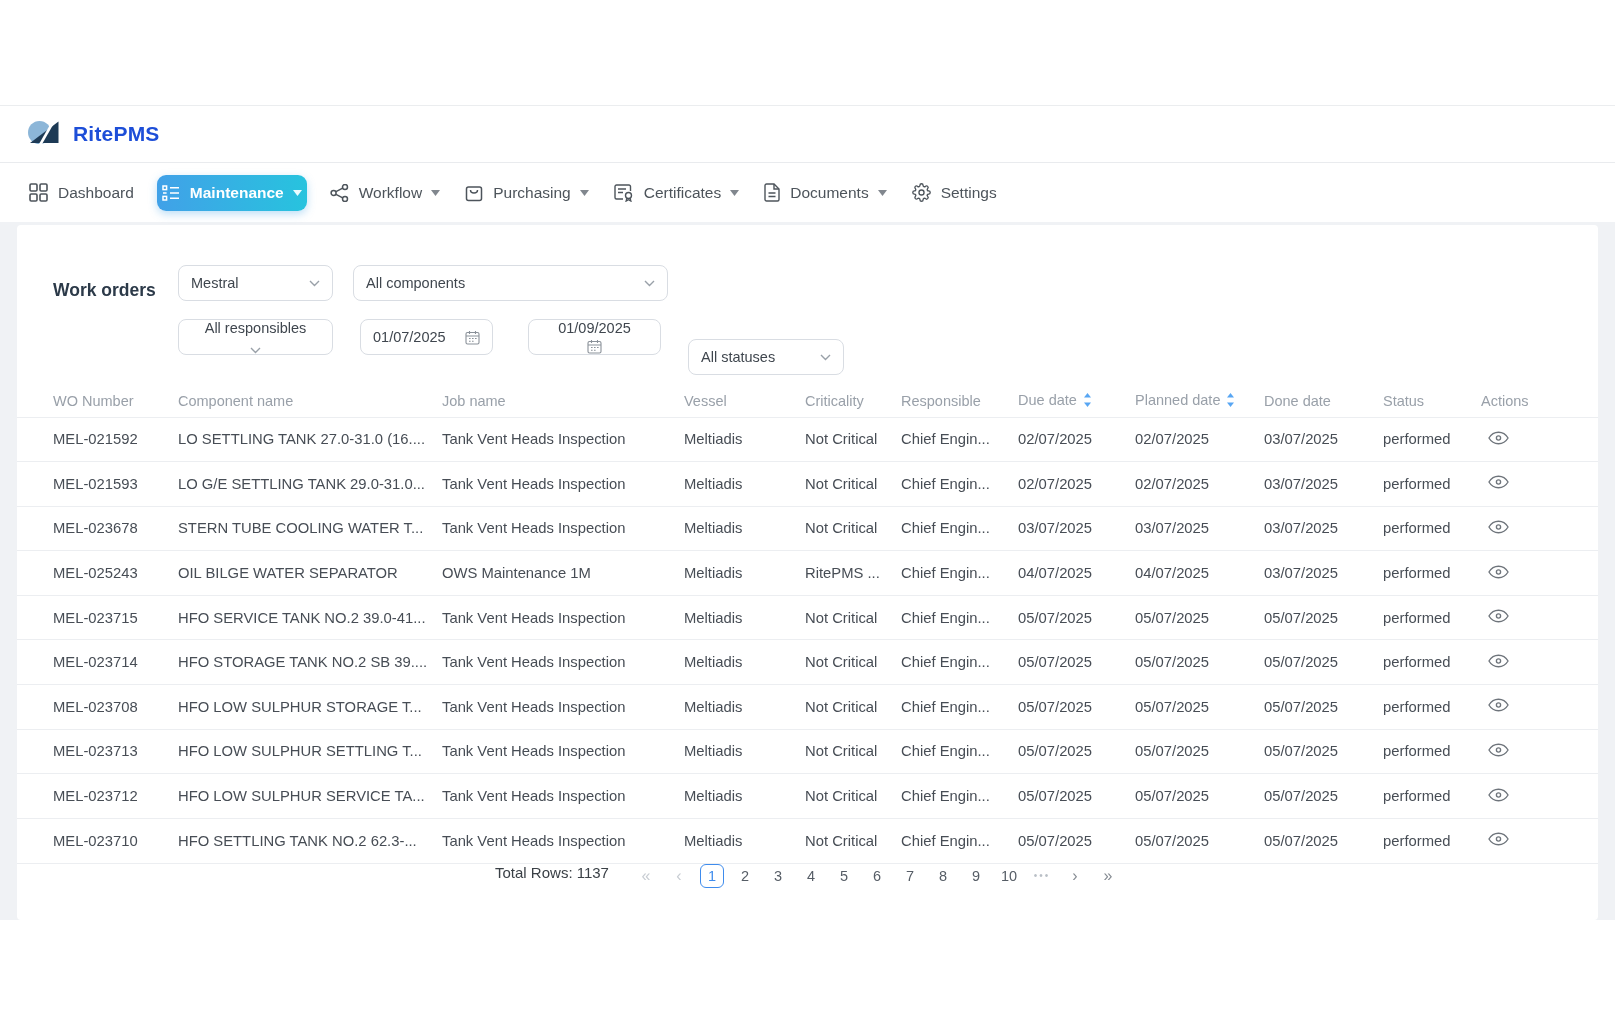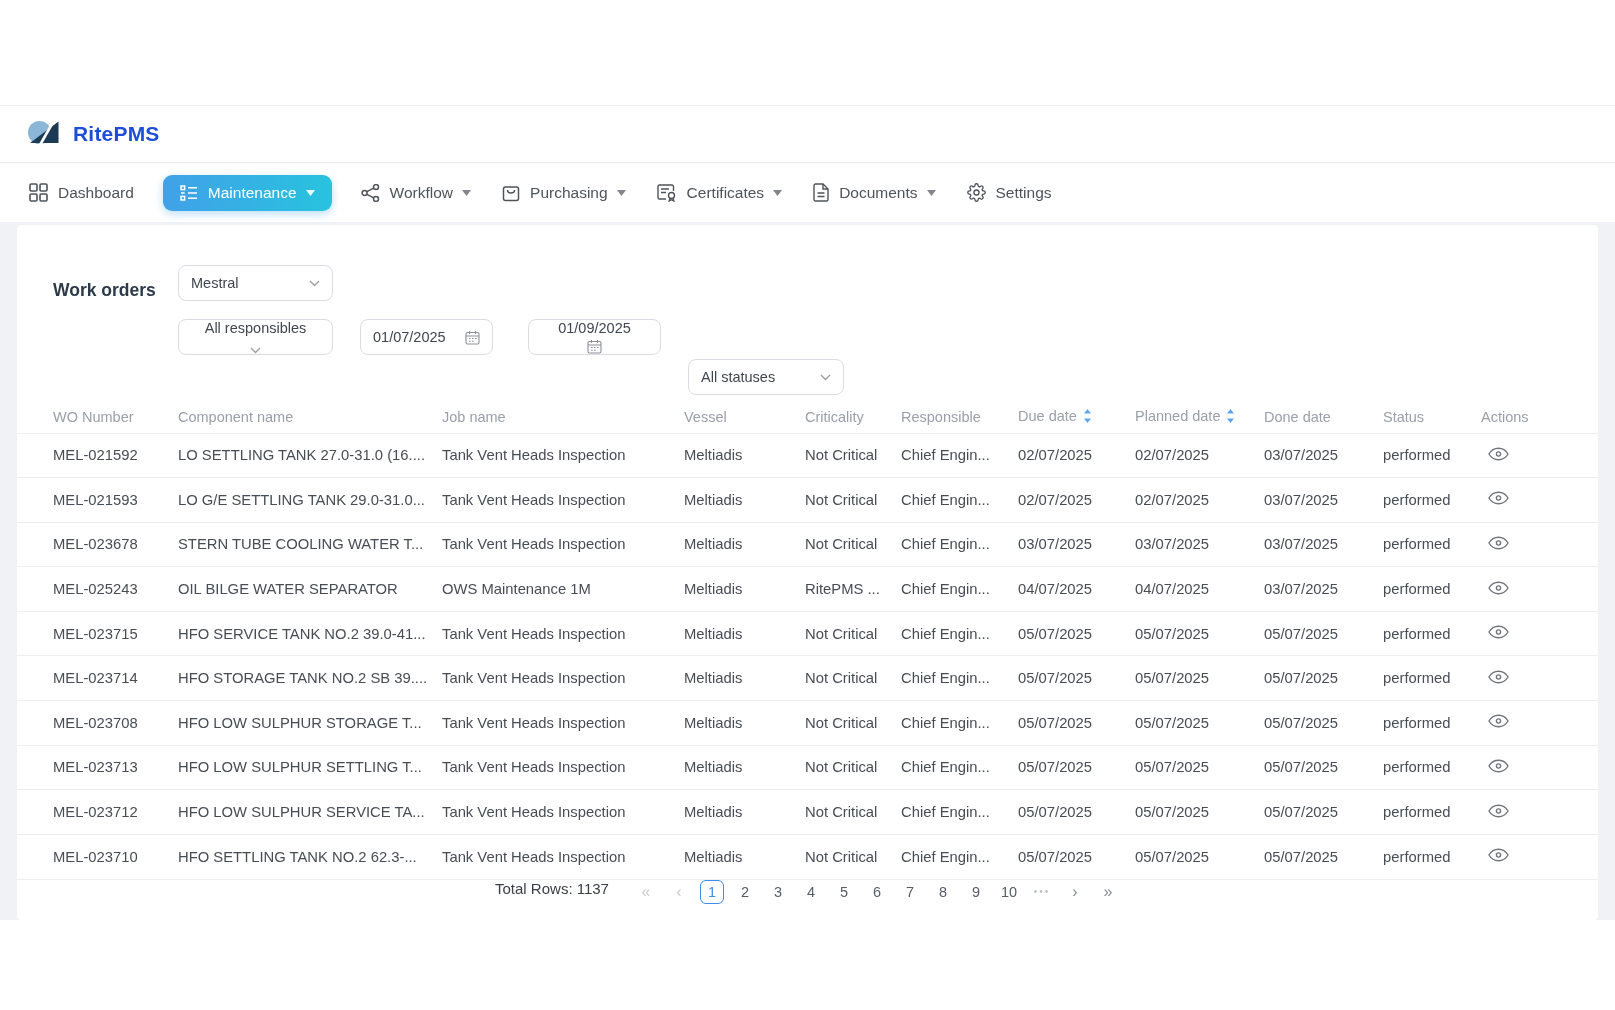--- a/index.html
+++ b/index.html
@@ -8,47 +8,47 @@
 
   .top-space { height:105px; background:#fff; }
 
   
   .app-header { height:58px; border-top:1px solid #ebedef; border-bottom:1px solid #e9ebee;
                 display:flex; align-items:center; padding-left:27px; background:#fff; }
   .brand { display:flex; align-items:center; gap:11px; cursor:pointer; }
   .brand-title { font-size:21px; font-weight:bold; color:#1d4ed8; letter-spacing:.2px; }
 
   
-  .main-nav { height:59px; display:flex; align-items:center; padding-left:27px; gap:27px; background:#fff; }
+  .main-nav { height:59px; display:flex; align-items:center; padding-left:27px; gap:21px; background:#fff; }
   .nav-item { display:flex; align-items:center; gap:10px; color:#4d545b; font-size:15.5px;
               cursor:pointer; padding:8px 2px; white-space:nowrap; }
   .nav-item svg { display:block; }
   .nav-item .caret { display:flex; align-items:center; color:#81878e; margin-left:-1px; }
   .nav-item.active { background:linear-gradient(90deg,#41a1e8,#27c3de); color:#fff;
-                     border-radius:9px; padding:9px 17px; font-weight:normal;
+                     border-radius:9px; padding:9px 5px; font-weight:bold;
                      box-shadow:0 3px 8px rgba(64,160,230,.35);justify-content:space-between; }
   .nav-item.active .caret { color:#eafcff; }
 
   
   .main-area { height:698px; background:#f0f2f5; padding:3px 17px 0; }
   .card { background:#fff; height:695px; border-radius:4px; }
 
   
   .filters-wrap { display:flex; padding:40px 0 0 36px; }
   .card-title { width:125px; font-size:17.5px; font-weight:bold; color:#2c3a49; line-height:36px;margin-top:7px; }
-  .frow { display:flex; height:36px; margin-bottom:18px; }
+  .frow { display:flex; height:36px; margin-bottom:18px; align-items:center; }
   .ctrl { height:36px; border:1px solid #d9dde3; border-radius:8px; background:#fff;
           display:flex; align-items:center; justify-content:space-between;
           padding:0 12px; font-size:14.5px; color:#3f464e; cursor:pointer; }
   .ctrl .chev, .ctrl .cal { display:flex; align-items:center; }
   .w155 { width:155px; } .w315 { width:315px; } .w133 { width:133px; } .w156 { width:156px;margin-top:40px; }
   .mr20 { margin-right:20px; } .mr27 { margin-right:27px;flex-direction:column; } .mr35 { margin-right:35px; }
 
   
-  .wo-table { width:100%; border-collapse:collapse; table-layout:fixed; margin-top:28px; }
+  .wo-table { width:100%; border-collapse:collapse; table-layout:fixed; margin-top:12px; }
   .wo-table th, .wo-table td { box-sizing:border-box; text-align:left; white-space:nowrap;
                                overflow:hidden; vertical-align:middle; }
   .wo-table th { font-weight:normal; color:#99a0a9; font-size:14.5px; height:32px; }
   .wo-table td { color:#474d55; font-size:14.8px; height:44.6px; border-top:1px solid #eceef1; }
   .wo-table th:first-child, .wo-table td:first-child { padding-left:36px; }
   .sort-ic { display:inline-block; vertical-align:-2px; margin-left:6px; }
   .eye-btn { display:inline-flex; align-items:center; justify-content:center;
              width:30px; height:30px; margin-left:2px; cursor:pointer; border-radius:50%; }
 
   
@@ -181,20 +181,28 @@
 
 <div class="main-area">
   <div class="card">
 
     <div class="filters-wrap">
       <div class="card-title">Work orders</div>
       <div class="filter-rows">
         <div class="frow">
           <div class="ctrl w155 mr20">
             <span>Mestral</span>
+            <span class="chev">
+              <svg width="11" height="7" viewBox="0 0 11 7" fill="none" stroke="#99a0a8" stroke-width="1.4">
+                  <path d="M1 1l4.5 4.5L10 1"></path>
+                </svg>
+            </span>
+          </div>
+          <div class="ctrl w315 mr20">
+            <span>All components</span>
             <span class="chev">
               <svg width="11" height="7" viewBox="0 0 11 7" fill="none" stroke="#99a0a8" stroke-width="1.4">
                   <path d="M1 1l4.5 4.5L10 1"></path>
                 </svg>
             </span>
           </div>
         </div>
         <div class="frow">
           <div class="ctrl w155 mr27">
             <span>All responsibles</span>

